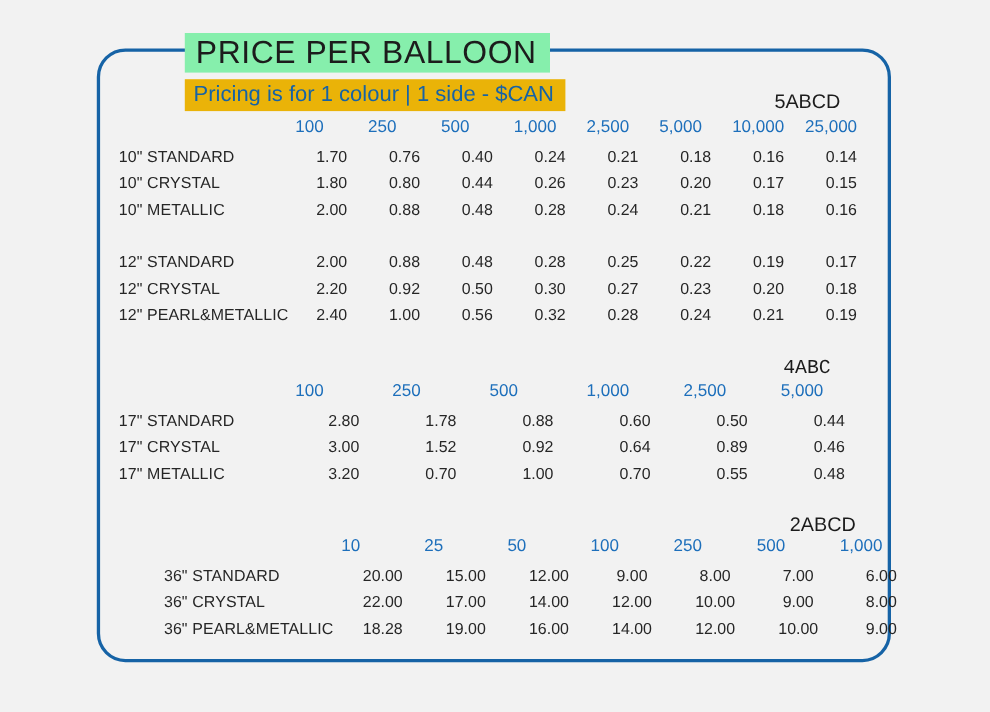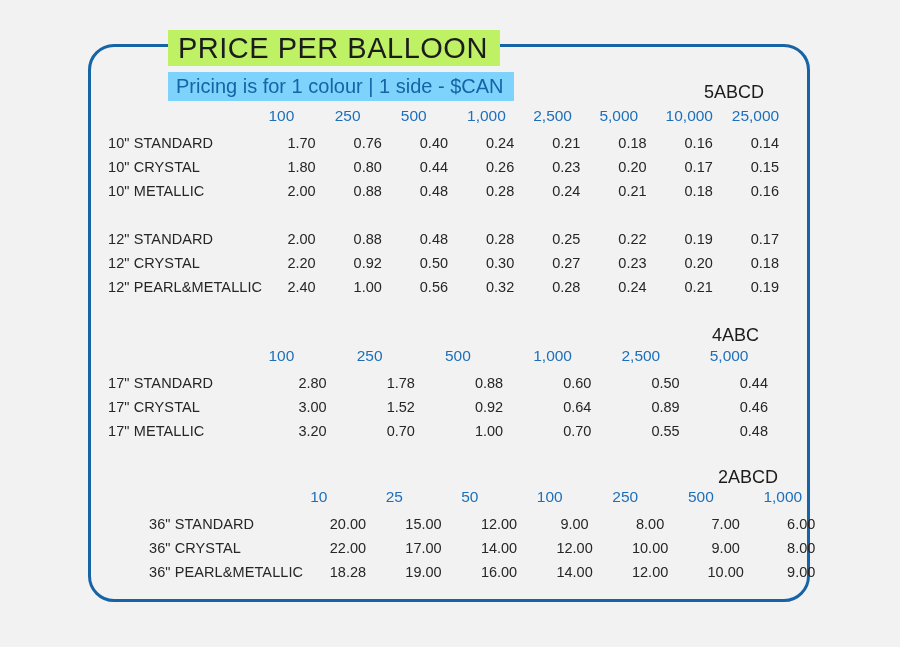--- a/index.html
+++ b/index.html
@@ -24,38 +24,38 @@
     border: 3px solid #1663a6;
     border-radius: 26px;
     box-sizing: border-box;
     background: transparent;
   }
 
   .title-wrap {
     position: absolute;
     left: 168px;
     top: 30px;
-    background: #bef264;
+    background: #86efac;
     padding: 0 12px 0 10px;
     z-index: 5;
   }
   .title {
     font-size: 29px;
     letter-spacing: 0.5px;
     color: #1c1c1c;
     font-weight: 400;
     line-height: 36px;
     white-space: nowrap;
   }
 
   .subtitle-wrap {
     position: absolute;
     left: 168px;
     top: 72px;
-    background: #7dd3fc;
+    background: #eab308;
     padding: 1px 10px 2px 8px;
     z-index: 5;
   }
   .subtitle {
     font-size: 20px;
     color: #1663a6;
     font-weight: 400;
     line-height: 26px;
     white-space: nowrap;
   }
@@ -228,21 +228,21 @@
         <td>0.56</td>
         <td>0.32</td>
         <td>0.28</td>
         <td>0.24</td>
         <td>0.21</td>
         <td>0.19</td>
       </tr>
     </tbody>
   </table>
 
-  <div class="group-code" style="left:604px; top:243px;">4ABC</div>
+  <div class="group-code" style="left:604px; top:243px;font-family:Liberation Mono, monospace;">4ABC</div>
 
   <table class="price" id="table-4abc">
     <colgroup>
       <col class="lbl">
         <col class="dat">
         <col class="dat">
         <col class="dat">
         <col class="dat">
         <col class="dat">
         <col class="dat">

